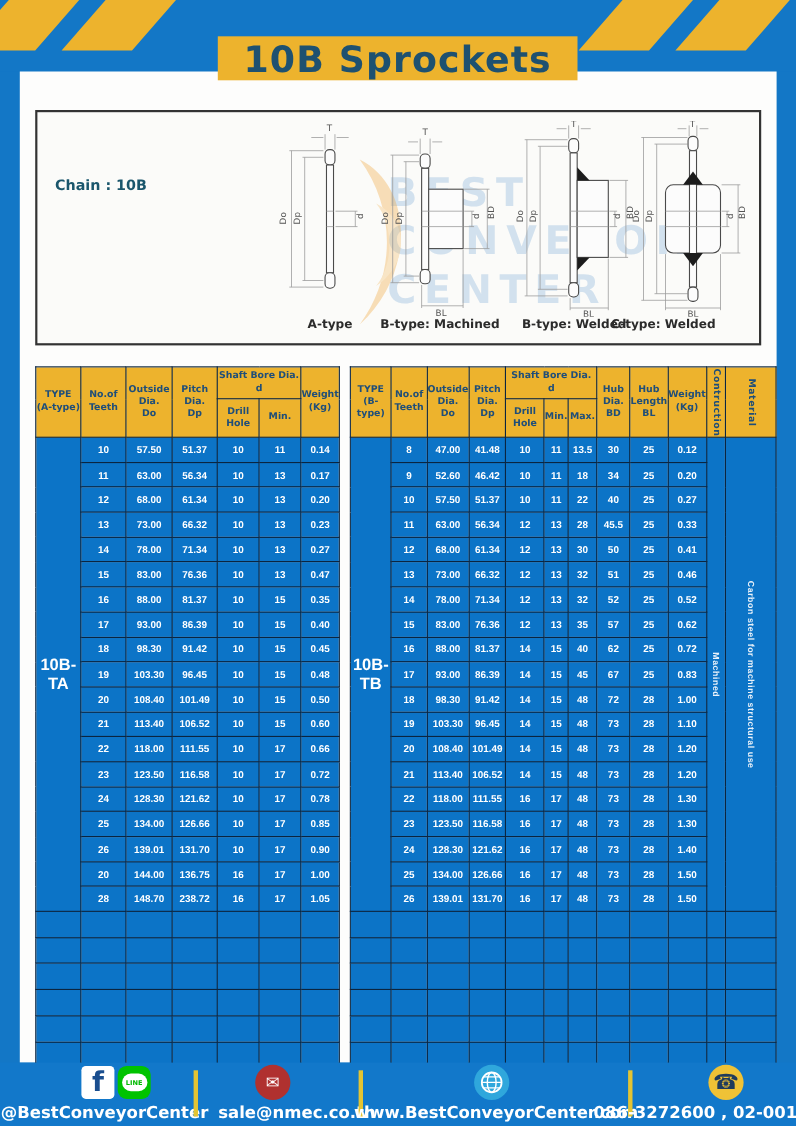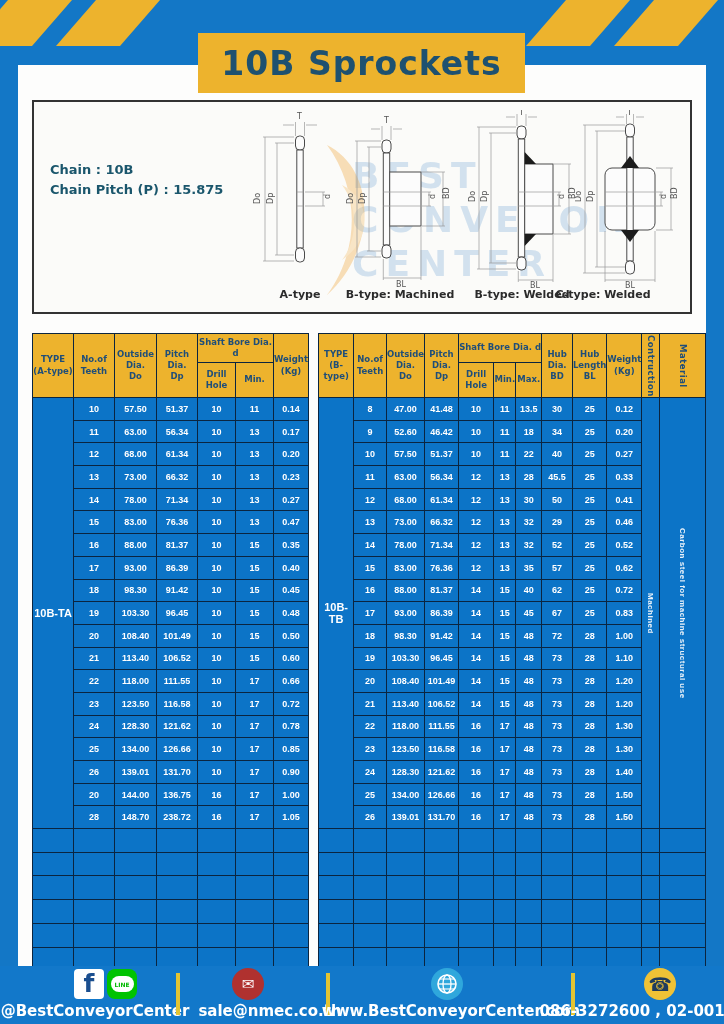--- a/index.html
+++ b/index.html
@@ -1,26 +1,26 @@
 <!DOCTYPE html>
 <html><head>
 <meta charset="utf-8">
 <style>
   html,body{margin:0;padding:0;}
   body{width:724px;height:1024px;position:relative;background:#1377C6;overflow:hidden;
        font-family:"DejaVu Sans",sans-serif;}
   .band-top{position:absolute;left:0;top:0;width:724px;height:65px;background:#1377C6;}
   .page{position:absolute;left:18px;top:65px;width:688px;height:901px;background:#FDFDFC;}
-  .title-banner{position:absolute;left:198px;top:33px;width:327px;height:60px;background:#EDB32D;
+  .title-banner{position:absolute;left:198px;top:33px;width:327px;height:40px;background:#EDB32D;
       display:flex;align-items:center;justify-content:center;z-index:5;}
   .title-banner span{font-size:33px;font-weight:bold;color:#1E5170;letter-spacing:1px;}
   
   .spec-box{position:absolute;left:14px;top:35px;width:656px;height:210px;background:#FBFBF9;
       border:2px solid #333;overflow:hidden;}
-  .spec-lines{position:absolute;left:16px;top:58px;z-index:3;}
+  .spec-lines{position:absolute;left:16px;top:58px;z-index:3;text-align:right;}
   .spec-lines div{font-size:13px;font-weight:bold;color:#1A566C;line-height:20px;white-space:pre;}
   .wm-text{position:absolute;left:318px;top:52px;z-index:1;font-weight:bold;font-size:36px;
       line-height:44px;letter-spacing:7px;color:rgba(125,170,214,0.32);white-space:pre-line;}
   .wm-logo{position:absolute;left:238px;top:28px;z-index:1;opacity:.35;}
   .diag{position:absolute;top:8px;z-index:2;}
   .diag-caption{position:absolute;top:186px;width:130px;text-align:center;font-size:11px;
       font-weight:bold;color:#2b2b2b;z-index:3;}
   .dline{stroke:#9a9a9a;stroke-width:.7;fill:none;}
   .dpart{stroke:#4a4a4a;stroke-width:1;fill:#fcfcfc;}
   .dfill{fill:#1c1c1c;}
@@ -30,21 +30,21 @@
   .tbl-left{left:14px;}
   .tbl-right{left:300px;}
   table{border-collapse:collapse;table-layout:fixed;}
   th,td{border:1.6px solid #0B2540;padding:0;text-align:center;vertical-align:middle;}
   thead th{background:#EDB32D;color:#1F4E79;font-size:8.5px;font-weight:bold;
       white-space:pre-line;line-height:1.3;font-family:"DejaVu Sans",sans-serif;}
   tr.h1 th{height:28px;} tr.h2 th{height:34px;}
   tbody td{background:#0C74C7;color:#fff;font-size:9px;font-weight:bold;height:21.7px;
       font-family:"Liberation Sans",sans-serif;}
   tbody tr.empty td{height:22.7px;}
-  td.lead-cell{font-size:11px;}
+  td.lead-cell{font-size:15px;}
   .vtext{writing-mode:vertical-rl;text-orientation:mixed;margin:0 auto;letter-spacing:.5px;}
   thead .vtext{font-size:8.5px;}
   td.tail-cell .vtext{font-size:8px;font-weight:bold;color:#EAF2FA;}
   
   .footer{position:absolute;left:0;bottom:0;width:724px;height:58px;background:#1278CA;}
   .sep{position:absolute;top:7px;width:4px;height:42px;background:#E3C433;}
   .f-label{position:absolute;top:36px;color:#fff;font-weight:bold;font-size:15px;white-space:nowrap;
       transform:translateX(-50%);}
   .icon{position:absolute;display:flex;align-items:center;justify-content:center;}
   .fb-icon{left:74px;top:3px;width:30px;height:30px;background:#fff;border-radius:4px;
@@ -76,21 +76,20 @@
     <div class="wm-text">BEST
 CONVEYOR
 CENTER</div>
     <svg class="wm-logo" width="150" height="190">
       <path d="M55 15 C105 40 105 120 55 165 C88 120 88 60 55 15 Z" fill="#F0A63C"></path>
       <path d="M70 55 C100 70 100 110 70 130 C86 110 86 75 70 55 Z" fill="#F4BE6A"></path>
     </svg>
 
     <div class="spec-lines">
       <div>Chain : 10B</div>
-      <div>Chain Pitch (P) : 15.875</div>
     </div>
 
     <svg class="diag" style="left:211px" width="110" height="178" viewBox="0 0 110 178">
       <line class="dline" x1="50.5" y1="26" x2="50.5" y2="12"></line>
         <line class="dline" x1="59.5" y1="26" x2="59.5" y2="12"></line>
       <line class="dline" x1="38" y1="15" x2="49" y2="15"></line>
         <line class="dline" x1="61" y1="15" x2="72" y2="15"></line>
       <text x="52" y="9">T</text>
       <line class="dline" x1="49" y1="27" x2="18" y2="27"></line>
         <line class="dline" x1="49" y1="151" x2="18" y2="151"></line>
@@ -573,21 +572,21 @@
             <td>25</td>
             <td>0.41</td>
           </tr>
           <tr>
             <td>13</td>
             <td>73.00</td>
             <td>66.32</td>
             <td>12</td>
             <td>13</td>
             <td>32</td>
-            <td>29</td>
+            <td>51</td>
             <td>25</td>
             <td>0.46</td>
           </tr>
           <tr>
             <td>14</td>
             <td>78.00</td>
             <td>71.34</td>
             <td>12</td>
             <td>13</td>
             <td>32</td>

